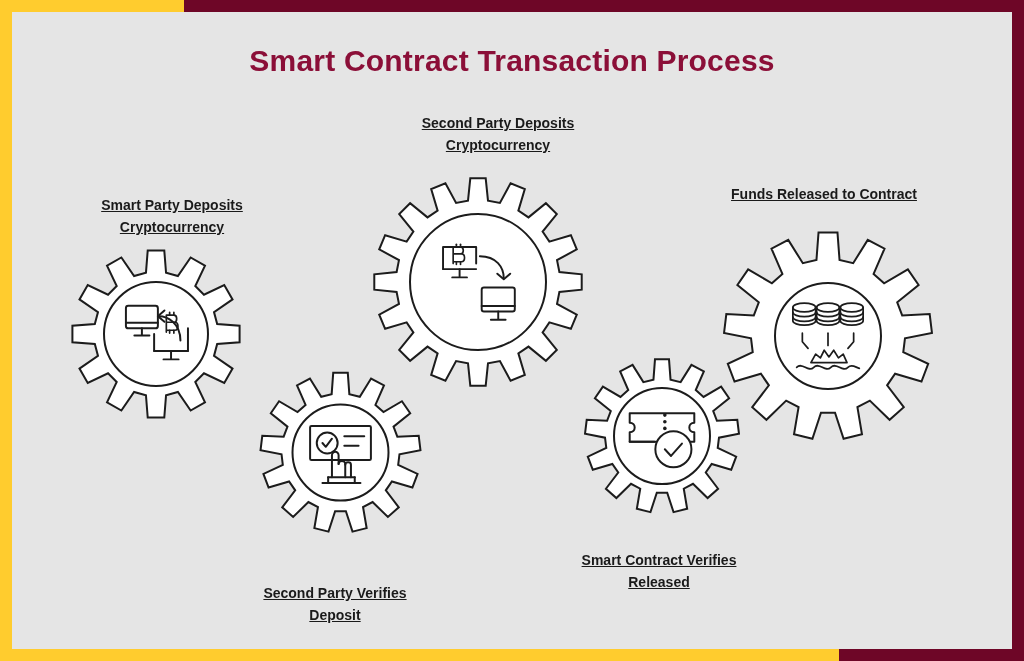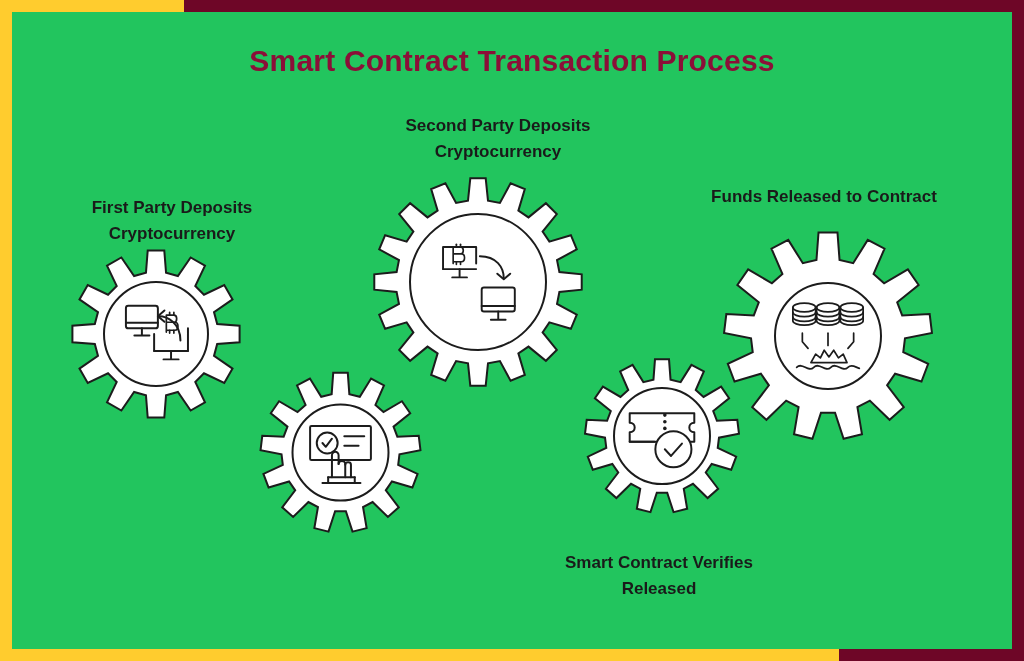--- a/index.html
+++ b/index.html
@@ -2,21 +2,21 @@
 <html><head>
 <meta charset="utf-8">
 <style>
   html,body{margin:0;padding:0;}
   body{
     width:1024px;height:661px;
     background:#ffffff;
     font-family:"Liberation Sans", sans-serif;
     overflow:hidden;
   }
-  #stage{position:relative;width:1024px;height:661px;background:#22c55e;}
+  #stage{position:relative;width:1024px;height:661px;background:#e5e5e5;}
 
   
   .frame-seg{position:absolute;}
   #frame-left   {left:0;   top:0;    width:12px;  height:661px;}
   #frame-top-l  {left:0;   top:0;    width:184px; height:12px;}
   #frame-bottom-l{left:0;  top:649px;width:839px; height:12px;}
   #frame-right  {left:1012px;top:0;  width:12px;  height:661px;}
   #frame-top-r  {left:184px;top:0;   width:840px; height:12px;}
   #frame-bottom-r{left:839px;top:649px;width:185px;height:12px;}
 
@@ -24,25 +24,26 @@
   #title{
     position:absolute;left:0;top:44px;width:1024px;
     text-align:center;
     font-size:30px;font-weight:bold;letter-spacing:.2px;
   }
 
   
   .label{
     position:absolute;
     text-align:center;
-    font-size:17px;
+    font-size:14px;
     font-weight:bold;
     color:#1a1a1a;
     line-height:1.55;
     white-space:pre-line;
+    text-decoration:underline;
   }
   #label-0{left:52px; top:195px; width:240px;}
   #label-1{left:378px;top:113px; width:240px;}
   #label-2{left:704px;top:184px; width:240px;}
   #label-3{left:215px;top:583px; width:240px;}
   #label-4{left:539px;top:550px; width:240px;}
 
   
   .gear{position:absolute;}
   svg{display:block;overflow:visible;}
@@ -185,21 +186,23 @@
         <path class="ico-thin" d="M 0 -3 L 0 10" stroke="#1C1C1C"></path>
         <path class="ico-thin" d="M 27 -3 L 27 6 L 21 13" stroke="#1C1C1C"></path>
 
         <path class="ico-thin" d="M -18 28 L -13 19 L -8 23 L -4 15 L 1 22 L 6 15 L 11 23 L 16 19 L 20 28 Z" stroke="#1C1C1C"></path>
 
         <path class="ico-thin" d="M -33 33 C -27 27 -21 39 -15 33 C -9 27 -3 39 3 33 C 9 27 15 39 21 33 C 25 29 29 33 33 34" stroke="#1C1C1C"></path>
       </g>
     </svg>
   </div>
 
-  <div class="label" id="label-0">First Party Deposits
+  <div class="label" id="label-0">Smart Party Deposits
 Cryptocurrency</div>
   <div class="label" id="label-1">Second Party Deposits
 Cryptocurrency</div>
   <div class="label" id="label-2">Funds Released to Contract</div>
+  <div class="label" id="label-3">Second Party Verifies
+Deposit</div>
   <div class="label" id="label-4">Smart Contract Verifies
 Released</div>
 
 </div>
 
 </body></html>

